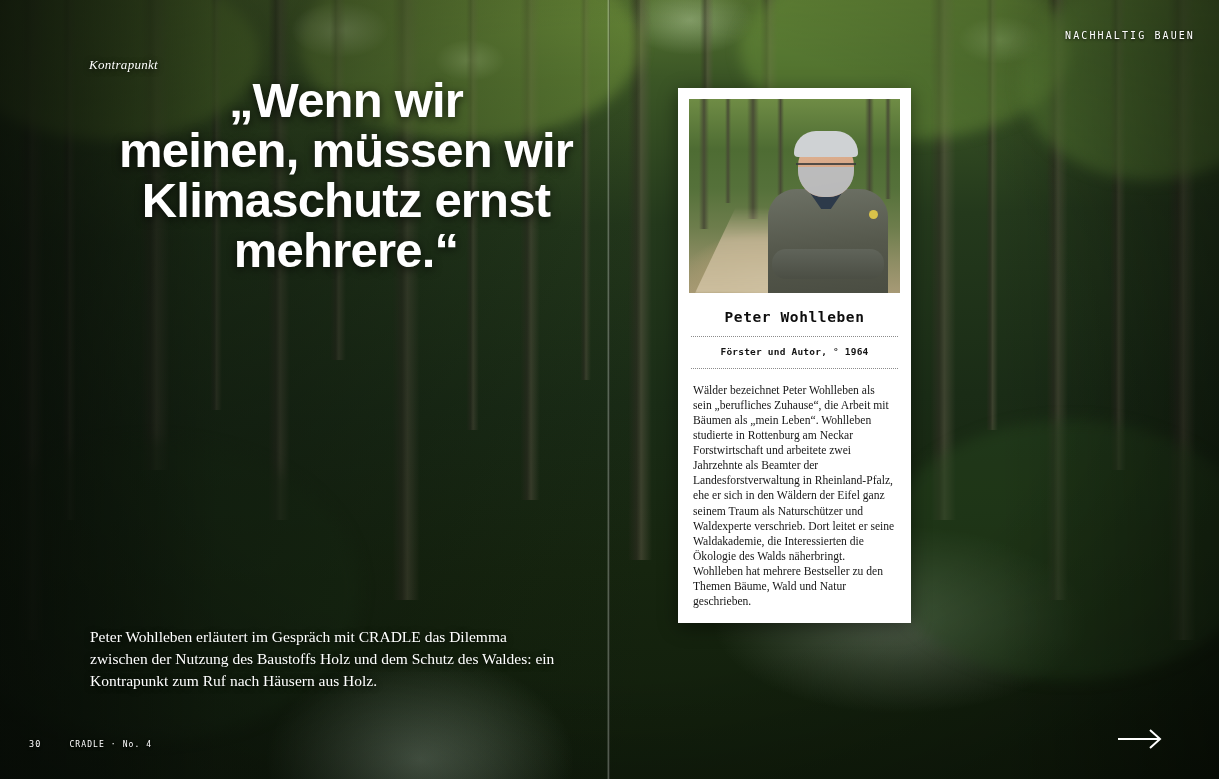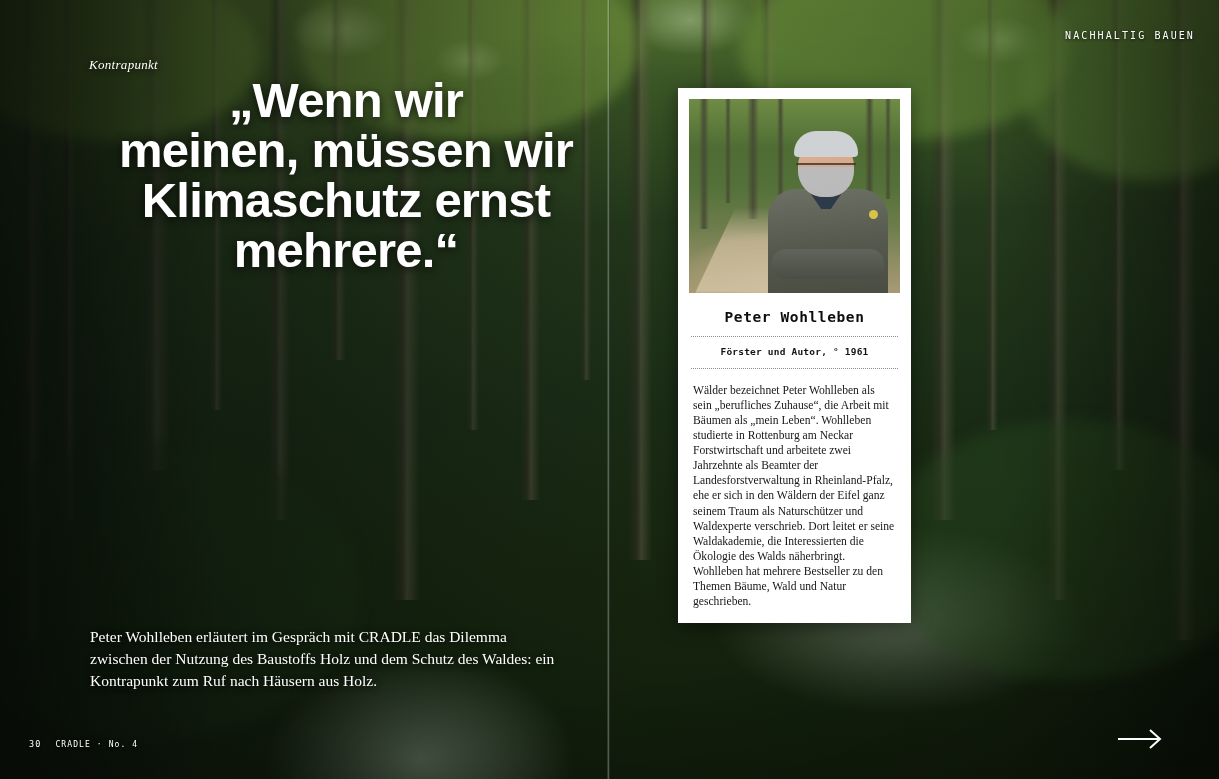--- a/index.html
+++ b/index.html
@@ -118,21 +118,21 @@
     font-size: 15.5px;
     line-height: 1.42;
     text-shadow: 0 1px 6px rgba(0,0,0,0.8);
   }
 
   .folio {
     position: absolute;
     left: 29px; bottom: 30px;
     display: flex;
     align-items: baseline;
-    gap: 14px;
+    gap: 28px;
     color: #fff;
     font-family: "DejaVu Sans Mono", monospace;
     font-size: 8px;
     letter-spacing: 1.1px;
     text-shadow: 0 1px 3px rgba(0,0,0,0.85);
   }
   .folio .pageno { font-size: 8.5px; }
 
   
   .next-arrow {
@@ -338,18 +338,18 @@
         <div class="p-head"></div>
         <div class="p-beard"></div>
         <div class="p-glasses"></div>
         <div class="p-hair"></div>
         <div class="p-badge"></div>
       </div>
     </div>
 
     <div class="bio-name">Peter Wohlleben</div>
     <div class="bio-rule"></div>
-    <div class="bio-role">Förster und Autor, ° 1961</div>
+    <div class="bio-role">Förster und Autor, ° 1964</div>
     <div class="bio-rule"></div>
     <div class="bio-text">Wälder bezeichnet Peter Wohlleben als sein „berufliches Zuhause“, die Arbeit mit Bäumen als „mein Leben“. Wohlleben studierte in Rottenburg am Neckar Forstwirtschaft und arbeitete zwei Jahrzehnte als Beamter der Landesforstverwaltung in Rheinland-Pfalz, ehe er sich in den Wäldern der Eifel ganz seinem Traum als Naturschützer und Waldexperte verschrieb. Dort leitet er seine Waldakademie, die Interessierten die Ökologie des Walds näherbringt. Wohlleben hat mehrere Bestseller zu den Themen Bäume, Wald und Natur geschrieben.</div>
   </div>
 
 </div>
 
 </body></html>

